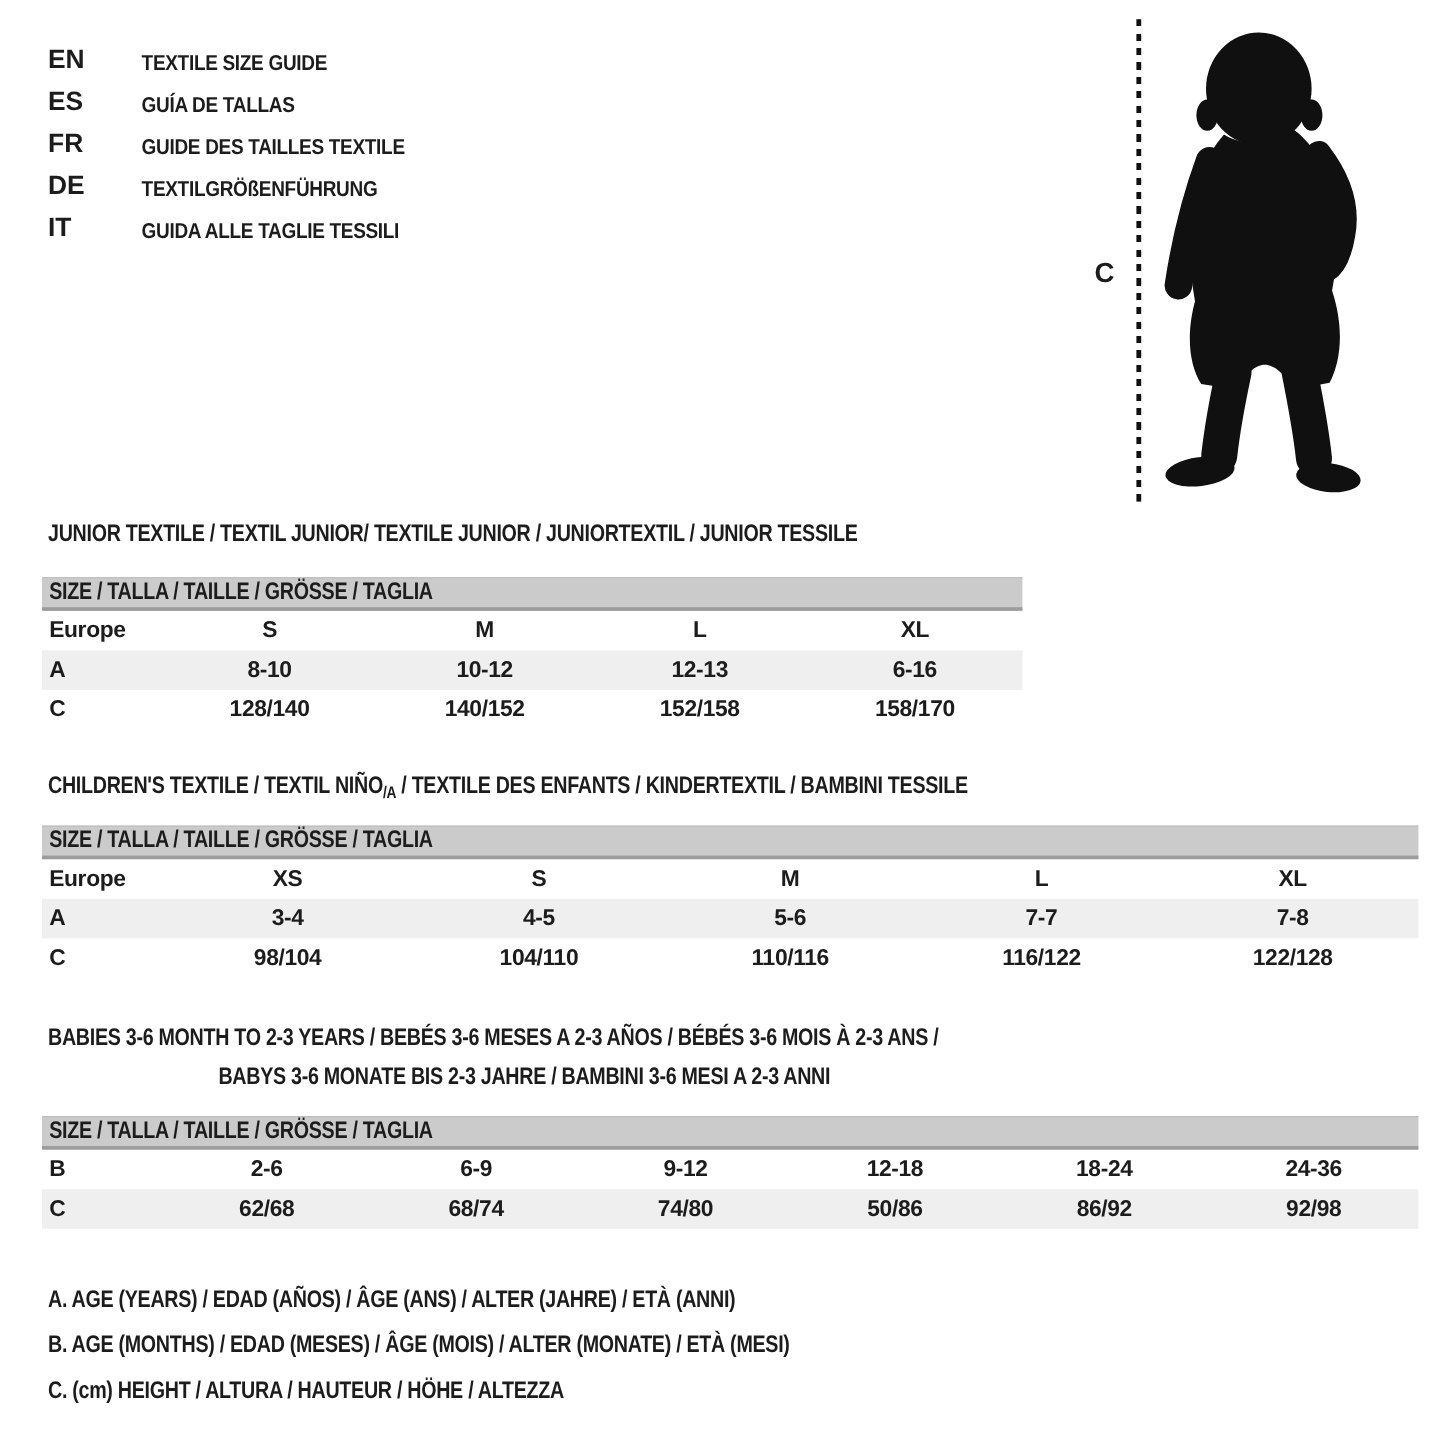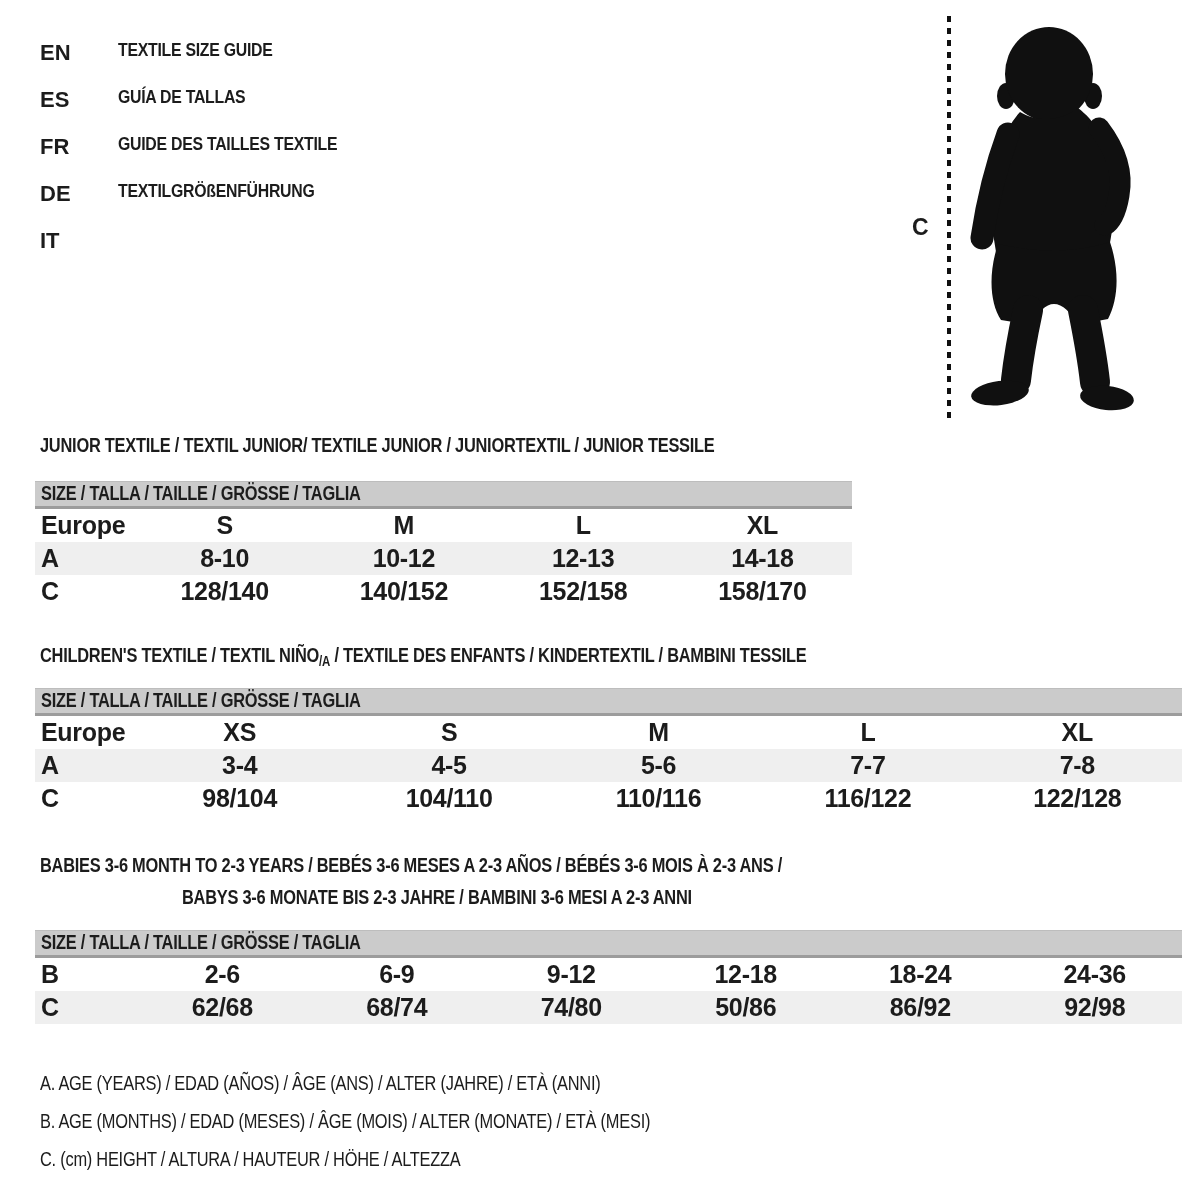--- a/index.html
+++ b/index.html
@@ -23,21 +23,21 @@
   }
   .cond {
     display: inline-block;
     transform: scaleX(0.82);
     transform-origin: 0 50%;
     white-space: nowrap;
     letter-spacing: -0.3px;
   }
   
   .lang-block { position: absolute; left: 40px; top: 28px; }
-  .lang-row { display: flex; height: 35px; align-items: flex-start; margin-top: 12px; }
+  .lang-row { display: flex; height: 35px; align-items: flex-end; }
   .lang-code { width: 78px; font-size: 22px; font-weight: bold; }
   .lang-name { font-size: 18px; font-weight: bold; }
   .lang-name .cond { transform: scaleX(0.88); }
   
   .c-label { position: absolute; left: 912px; top: 214px; font-size: 23px; font-weight: bold; }
   .dash-line {
     position: absolute; left: 947px; top: 16px; width: 4px; height: 402px;
     background: repeating-linear-gradient(to bottom, var(--silhouette) 0 6px, transparent 6px 12px);
   }
   .figure-svg { position: absolute; left: 962px; top: 22px; width: 186px; height: 400px; }
@@ -50,30 +50,30 @@
   .tbl { position: absolute; left: 35px; }
   .t-head {
     height: 28px;
     background: var(--header-bar);
     border-top: 1px solid var(--header-bar-top);
     border-bottom: 3px solid var(--header-bar-bottom);
     display: flex; align-items: flex-start;
     padding-left: 6px;
     font-size: 20px; font-weight: bold;
   }
-  .t-row { display: grid; height: 33px; align-items: center; font-size: 25px; font-weight: bold; }
+  .t-row { display: grid; height: 33px; align-items: center; font-size: 19px; font-weight: bold; }
   .cols5 { grid-template-columns: 100px repeat(4, 1fr); }
   .cols6 { grid-template-columns: 100px repeat(5, 1fr); }
   .cols7 { grid-template-columns: 100px repeat(6, 1fr); }
   .t-row.alt { background: var(--row-alt); }
   .cell { text-align: center; letter-spacing: -0.3px; }
   .cell.first { text-align: left; padding-left: 6px; }
   
   .legend { position: absolute; left: 40px; top: 1064px; }
-  .legend-line { height: 38px; font-size: 20px; font-weight: normal; display: flex; align-items: center; }
+  .legend-line { height: 38px; font-size: 20px; font-weight: bold; display: flex; align-items: center; }
 </style>
 </head>
 <body>
 
 <div class="page">
 
   <div class="lang-block">
     <div class="lang-row">
       <span class="lang-code">EN</span>
       <span class="lang-name"><span class="cond">TEXTILE SIZE GUIDE</span></span>
@@ -85,20 +85,21 @@
     <div class="lang-row">
       <span class="lang-code">FR</span>
       <span class="lang-name"><span class="cond">GUIDE DES TAILLES TEXTILE</span></span>
     </div>
     <div class="lang-row">
       <span class="lang-code">DE</span>
       <span class="lang-name"><span class="cond">TEXTILGRÖßENFÜHRUNG</span></span>
     </div>
     <div class="lang-row">
       <span class="lang-code">IT</span>
+      <span class="lang-name"><span class="cond">GUIDA ALLE TAGLIE TESSILI</span></span>
     </div>
   </div>
 
   <div class="c-label">C</div>
   <div class="dash-line"></div>
   <svg class="figure-svg" viewBox="0 0 186 400" aria-hidden="true">
     <ellipse class="f" cx="44" cy="74" rx="9" ry="13"></ellipse>
     <ellipse class="f" cx="131" cy="74" rx="9" ry="13"></ellipse>
     <ellipse class="f" cx="87" cy="52" rx="44" ry="47"></ellipse>
     <path class="f" d="M58,90 C42,108 32,135 30,165 C28,187 30,207 34,230 C60,238 120,238 146,230 C152,205 154,175 150,148 C146,118 132,98 116,86 C98,100 74,100 58,90 Z"></path>
@@ -123,21 +124,21 @@
       <div class="cell">S</div>
       <div class="cell">M</div>
       <div class="cell">L</div>
       <div class="cell">XL</div>
     </div>
     <div class="t-row cols5 alt">
       <div class="cell first">A</div>
       <div class="cell">8-10</div>
       <div class="cell">10-12</div>
       <div class="cell">12-13</div>
-      <div class="cell">14-18</div>
+      <div class="cell">6-16</div>
     </div>
     <div class="t-row cols5">
       <div class="cell first">C</div>
       <div class="cell">128/140</div>
       <div class="cell">140/152</div>
       <div class="cell">152/158</div>
       <div class="cell">158/170</div>
     </div>
   </div>
 

